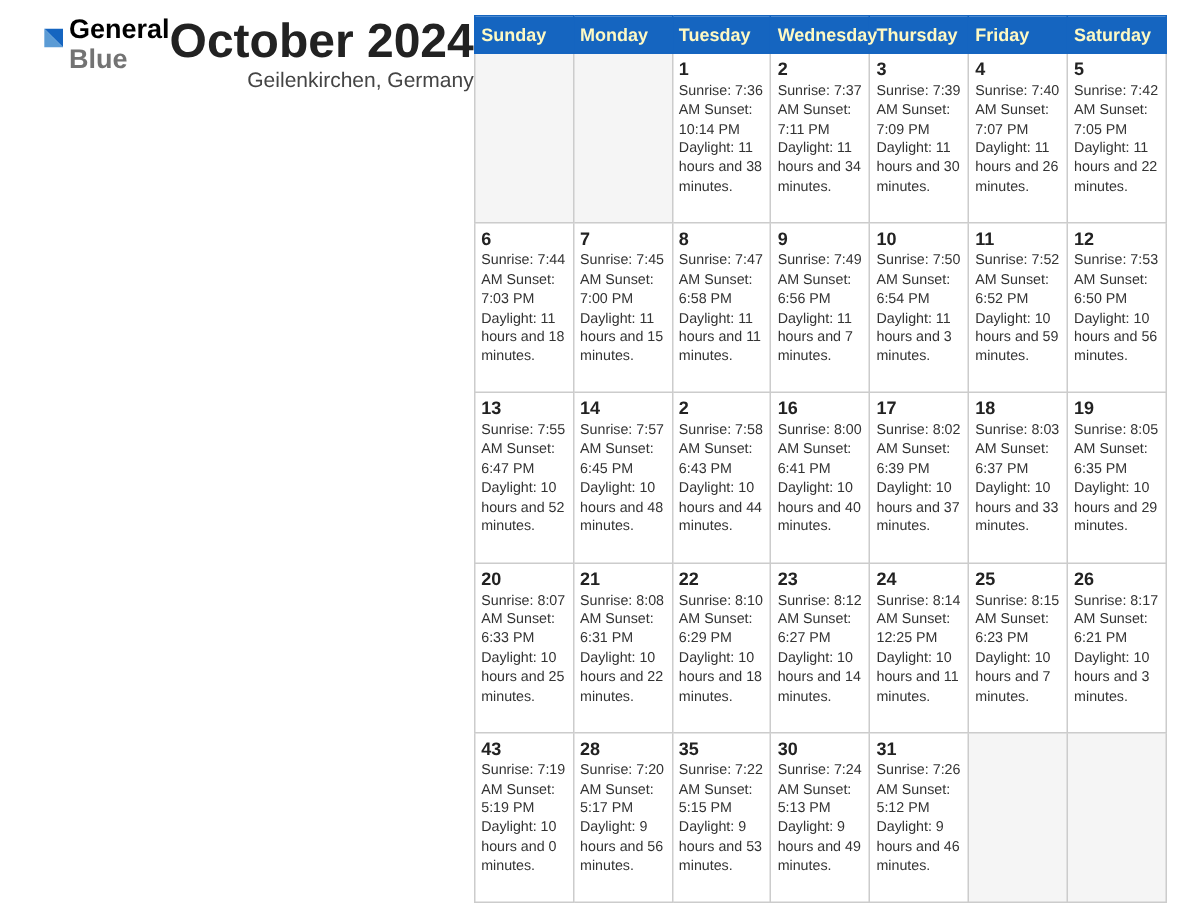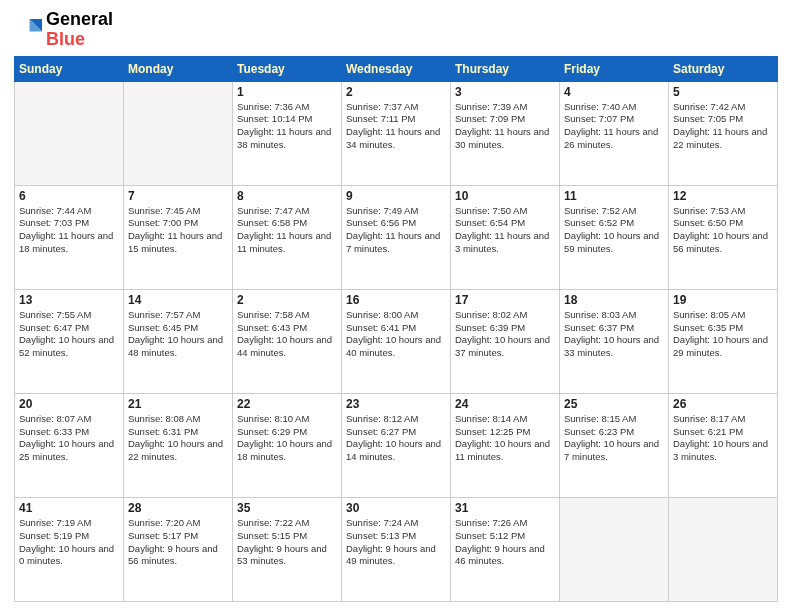--- a/index.html
+++ b/index.html
@@ -8,40 +8,40 @@
       background: #fff;
       width: 792px;
       height: 612px;
       overflow: hidden;
     }
     .page {
       width: 792px;
       height: 612px;
       padding: 10px 14px 10px 14px;
       display: flex;
-      flex-direction: column;
+      flex-direction: row;
     }
     .header {
       display: flex;
       justify-content: space-between;
       align-items: flex-start;
       margin-bottom: 6px;
     }
     .logo {
       display: flex;
       align-items: center;
       gap: 4px;
     }
     .logo-text {
       font-size: 18px;
       font-weight: bold;
       line-height: 1.1;
     }
     .logo-text .general { display: block; }
-    .logo-text .blue { display: block; color: #ef4444; }
+    .logo-text .blue { display: block; color: #737373; }
     .logo-icon {
       width: 28px;
       height: 28px;
     }
     .title-block {
       text-align: right;
     }
     .calendar-title {
       font-size: 32px;
       font-weight: bold;
@@ -99,20 +99,24 @@
     <div class="logo">
       <svg class="logo-icon" viewBox="0 0 36 36">
         <polygon points="20,4 36,4 36,20" fill="#1565c0"></polygon>
         <polygon points="20,4 36,20 20,20" fill="#5b9bd5"></polygon>
       </svg>
       <div class="logo-text">
         <span class="general">General</span>
         <span class="blue">Blue</span>
       </div>
     </div>
+    <div class="title-block">
+      <div class="calendar-title">October 2024</div>
+      <div class="calendar-subtitle">Geilenkirchen, Germany</div>
+    </div>
   </div>
 
   <table class="calendar">
     <thead>
       <tr>
       <th>Sunday</th>
           <th>Monday</th>
           <th>Tuesday</th>
           <th>Wednesday</th>
           <th>Thursday</th>
@@ -282,21 +286,21 @@
           </td>
           <td>
             <div class="day-number">26</div>
             <div class="day-info">Sunrise: 8:17 AM
 Sunset: 6:21 PM
 Daylight: 10 hours and 3 minutes.</div>
           </td>
         </tr>
         <tr>
           <td>
-            <div class="day-number">41</div>
+            <div class="day-number">43</div>
             <div class="day-info">Sunrise: 7:19 AM
 Sunset: 5:19 PM
 Daylight: 10 hours and 0 minutes.</div>
           </td>
           <td>
             <div class="day-number">28</div>
             <div class="day-info">Sunrise: 7:20 AM
 Sunset: 5:17 PM
 Daylight: 9 hours and 56 minutes.</div>
           </td>

